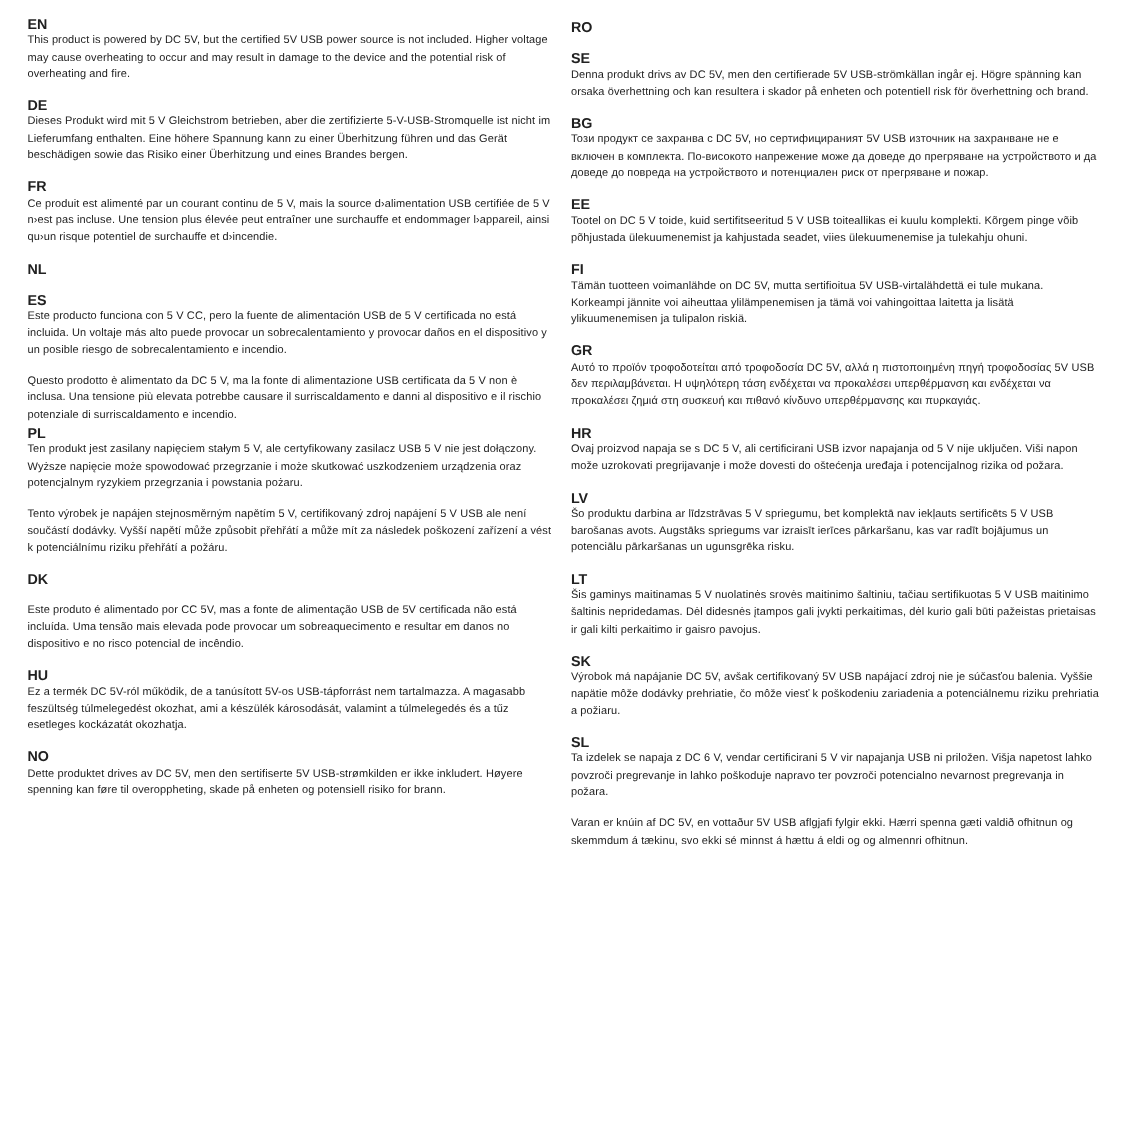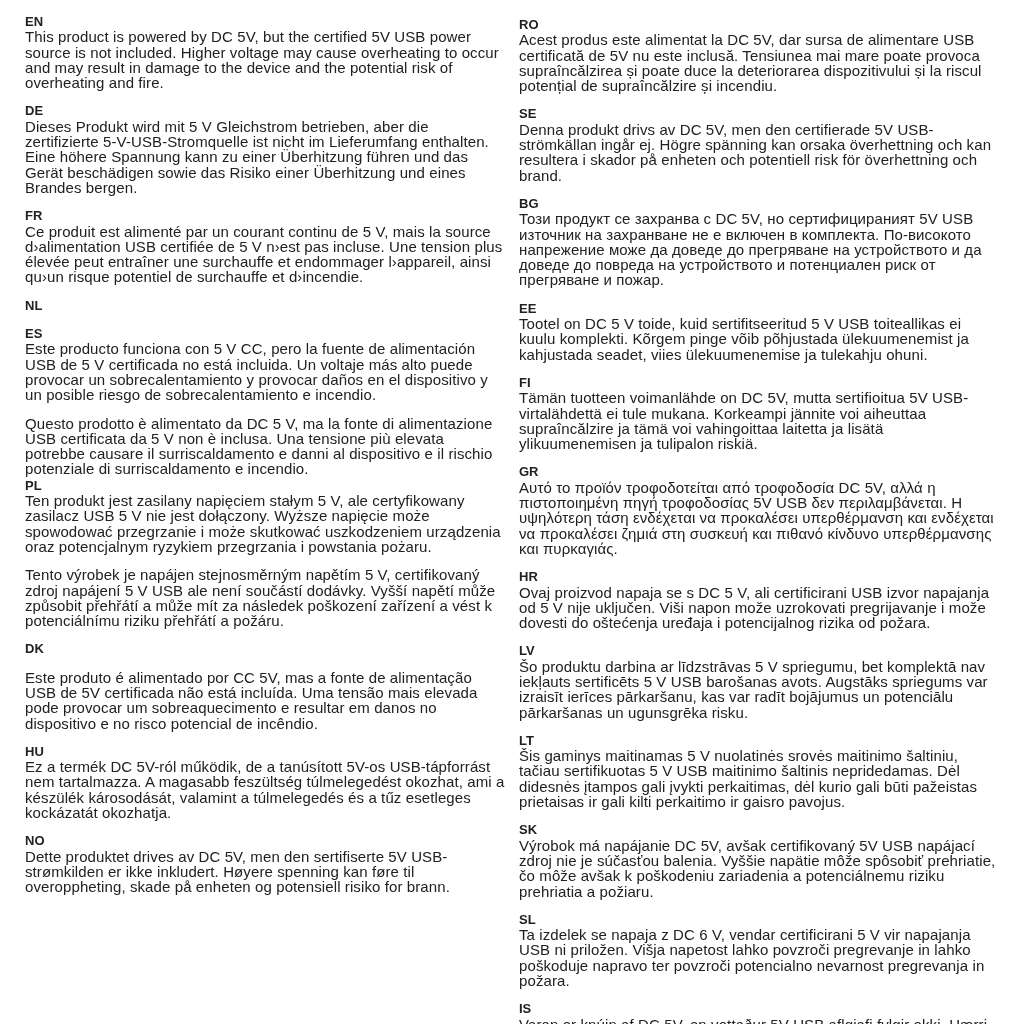--- a/index.html
+++ b/index.html
@@ -30,21 +30,21 @@
     margin: 0 0 13px 0;
   }
   .lang-code {
     font-size: 13px;
     line-height: 15.3px;
     font-weight: bold;
     margin: 0;
     padding: 0;
   }
   .lang-text {
-    font-size: 15px;
+    font-size: 10px;
     line-height: 15.3px;
     margin: 0;
     padding: 0;
     letter-spacing: 0.1px;
   }
   
   .column[data-name="column-left"] .lang-block:nth-child(6) {
     margin-bottom: 1px;
   }
   
@@ -97,60 +97,58 @@
         <div class="lang-text" data-name="language-warning-text">Ez a termék DC 5V-ról működik, de a tanúsított 5V-os USB-tápforrást nem tartalmazza. A magasabb feszültség túlmelegedést okozhat, ami a készülék károsodását, valamint a túlmelegedés és a tűz esetleges kockázatát okozhatja.</div>
       </div>
       <div class="lang-block" data-name="language-block">
         <div class="lang-code" data-name="language-code-label">NO</div>
         <div class="lang-text" data-name="language-warning-text">Dette produktet drives av DC 5V, men den sertifiserte 5V USB-strømkilden er ikke inkludert. Høyere spenning kan føre til overoppheting, skade på enheten og potensiell risiko for brann.</div>
       </div>
     </div>
   <div class="column" data-name="column-right">
       <div class="lang-block" data-name="language-block">
         <div class="lang-code" data-name="language-code-label">RO</div>
-        <div class="lang-text" data-name="language-warning-text">Acest produs este alimentat la DC 5V, dar sursa de alimentare USB certificată de 5V nu este inclusă. Tensiunea mai mare poate provoca supraîncălzirea și poate duce la deteriorarea dispozitivului și la riscul potențial de supraîncălzire și incendiu.</div>
       </div>
       <div class="lang-block" data-name="language-block">
         <div class="lang-code" data-name="language-code-label">SE</div>
         <div class="lang-text" data-name="language-warning-text">Denna produkt drivs av DC 5V, men den certifierade 5V USB-strömkällan ingår ej. Högre spänning kan orsaka överhettning och kan resultera i skador på enheten och potentiell risk för överhettning och brand.</div>
       </div>
       <div class="lang-block" data-name="language-block">
         <div class="lang-code" data-name="language-code-label">BG</div>
         <div class="lang-text" data-name="language-warning-text">Този продукт се захранва с DC 5V, но сертифицираният 5V USB източник на захранване не е включен в комплекта. По-високото напрежение може да доведе до прегряване на устройството и да доведе до повреда на устройството и потенциален риск от прегряване и пожар.</div>
       </div>
       <div class="lang-block" data-name="language-block">
         <div class="lang-code" data-name="language-code-label">EE</div>
         <div class="lang-text" data-name="language-warning-text">Tootel on DC 5 V toide, kuid sertifitseeritud 5 V USB toiteallikas ei kuulu komplekti. Kõrgem pinge võib põhjustada ülekuumenemist ja kahjustada seadet, viies ülekuumenemise ja tulekahju ohuni.</div>
       </div>
       <div class="lang-block" data-name="language-block">
         <div class="lang-code" data-name="language-code-label">FI</div>
-        <div class="lang-text" data-name="language-warning-text">Tämän tuotteen voimanlähde on DC 5V, mutta sertifioitua 5V USB-virtalähdettä ei tule mukana. Korkeampi jännite voi aiheuttaa supraîncălzire ja tämä voi vahingoittaa laitetta ja lisätä ylikuumenemisen ja tulipalon riskiä.</div>
+        <div class="lang-text" data-name="language-warning-text">Tämän tuotteen voimanlähde on DC 5V, mutta sertifioitua 5V USB-virtalähdettä ei tule mukana. Korkeampi jännite voi aiheuttaa ylilämpenemisen ja tämä voi vahingoittaa laitetta ja lisätä ylikuumenemisen ja tulipalon riskiä.</div>
       </div>
       <div class="lang-block" data-name="language-block">
         <div class="lang-code" data-name="language-code-label">GR</div>
         <div class="lang-text" data-name="language-warning-text">Αυτό το προϊόν τροφοδοτείται από τροφοδοσία DC 5V, αλλά η πιστοποιημένη πηγή τροφοδοσίας 5V USB δεν περιλαμβάνεται. Η υψηλότερη τάση ενδέχεται να προκαλέσει υπερθέρμανση και ενδέχεται να προκαλέσει ζημιά στη συσκευή και πιθανό κίνδυνο υπερθέρμανσης και πυρκαγιάς.</div>
       </div>
       <div class="lang-block" data-name="language-block">
         <div class="lang-code" data-name="language-code-label">HR</div>
         <div class="lang-text" data-name="language-warning-text">Ovaj proizvod napaja se s DC 5 V, ali certificirani USB izvor napajanja od 5 V nije uključen. Viši napon može uzrokovati pregrijavanje i može dovesti do oštećenja uređaja i potencijalnog rizika od požara.</div>
       </div>
       <div class="lang-block" data-name="language-block">
         <div class="lang-code" data-name="language-code-label">LV</div>
         <div class="lang-text" data-name="language-warning-text">Šo produktu darbina ar līdzstrāvas 5 V spriegumu, bet komplektā nav iekļauts sertificēts 5 V USB barošanas avots. Augstāks spriegums var izraisīt ierīces pārkaršanu, kas var radīt bojājumus un potenciālu pārkaršanas un ugunsgrēka risku.</div>
       </div>
       <div class="lang-block" data-name="language-block">
         <div class="lang-code" data-name="language-code-label">LT</div>
         <div class="lang-text" data-name="language-warning-text">Šis gaminys maitinamas 5 V nuolatinės srovės maitinimo šaltiniu, tačiau sertifikuotas 5 V USB maitinimo šaltinis nepridedamas. Dėl didesnės įtampos gali įvykti perkaitimas, dėl kurio gali būti pažeistas prietaisas ir gali kilti perkaitimo ir gaisro pavojus.</div>
       </div>
       <div class="lang-block" data-name="language-block">
         <div class="lang-code" data-name="language-code-label">SK</div>
-        <div class="lang-text" data-name="language-warning-text">Výrobok má napájanie DC 5V, avšak certifikovaný 5V USB napájací zdroj nie je súčasťou balenia. Vyššie napätie môže spôsobiť prehriatie, čo môže avšak k poškodeniu zariadenia a potenciálnemu riziku prehriatia a požiaru.</div>
+        <div class="lang-text" data-name="language-warning-text">Výrobok má napájanie DC 5V, avšak certifikovaný 5V USB napájací zdroj nie je súčasťou balenia. Vyššie napätie môže dodávky prehriatie, čo môže viesť k poškodeniu zariadenia a potenciálnemu riziku prehriatia a požiaru.</div>
       </div>
       <div class="lang-block" data-name="language-block">
         <div class="lang-code" data-name="language-code-label">SL</div>
         <div class="lang-text" data-name="language-warning-text">Ta izdelek se napaja z DC 6 V, vendar certificirani 5 V vir napajanja USB ni priložen. Višja napetost lahko povzroči pregrevanje in lahko poškoduje napravo ter povzroči potencialno nevarnost pregrevanja in požara.</div>
       </div>
       <div class="lang-block" data-name="language-block">
-        <div class="lang-code" data-name="language-code-label">IS</div>
         <div class="lang-text" data-name="language-warning-text">Varan er knúin af DC 5V, en vottaður 5V USB aflgjafi fylgir ekki. Hærri spenna gæti valdið ofhitnun og skemmdum á tækinu, svo ekki sé minnst á hættu á eldi og og almennri ofhitnun.</div>
       </div>
     </div>
 </div>
 
 </body></html>

